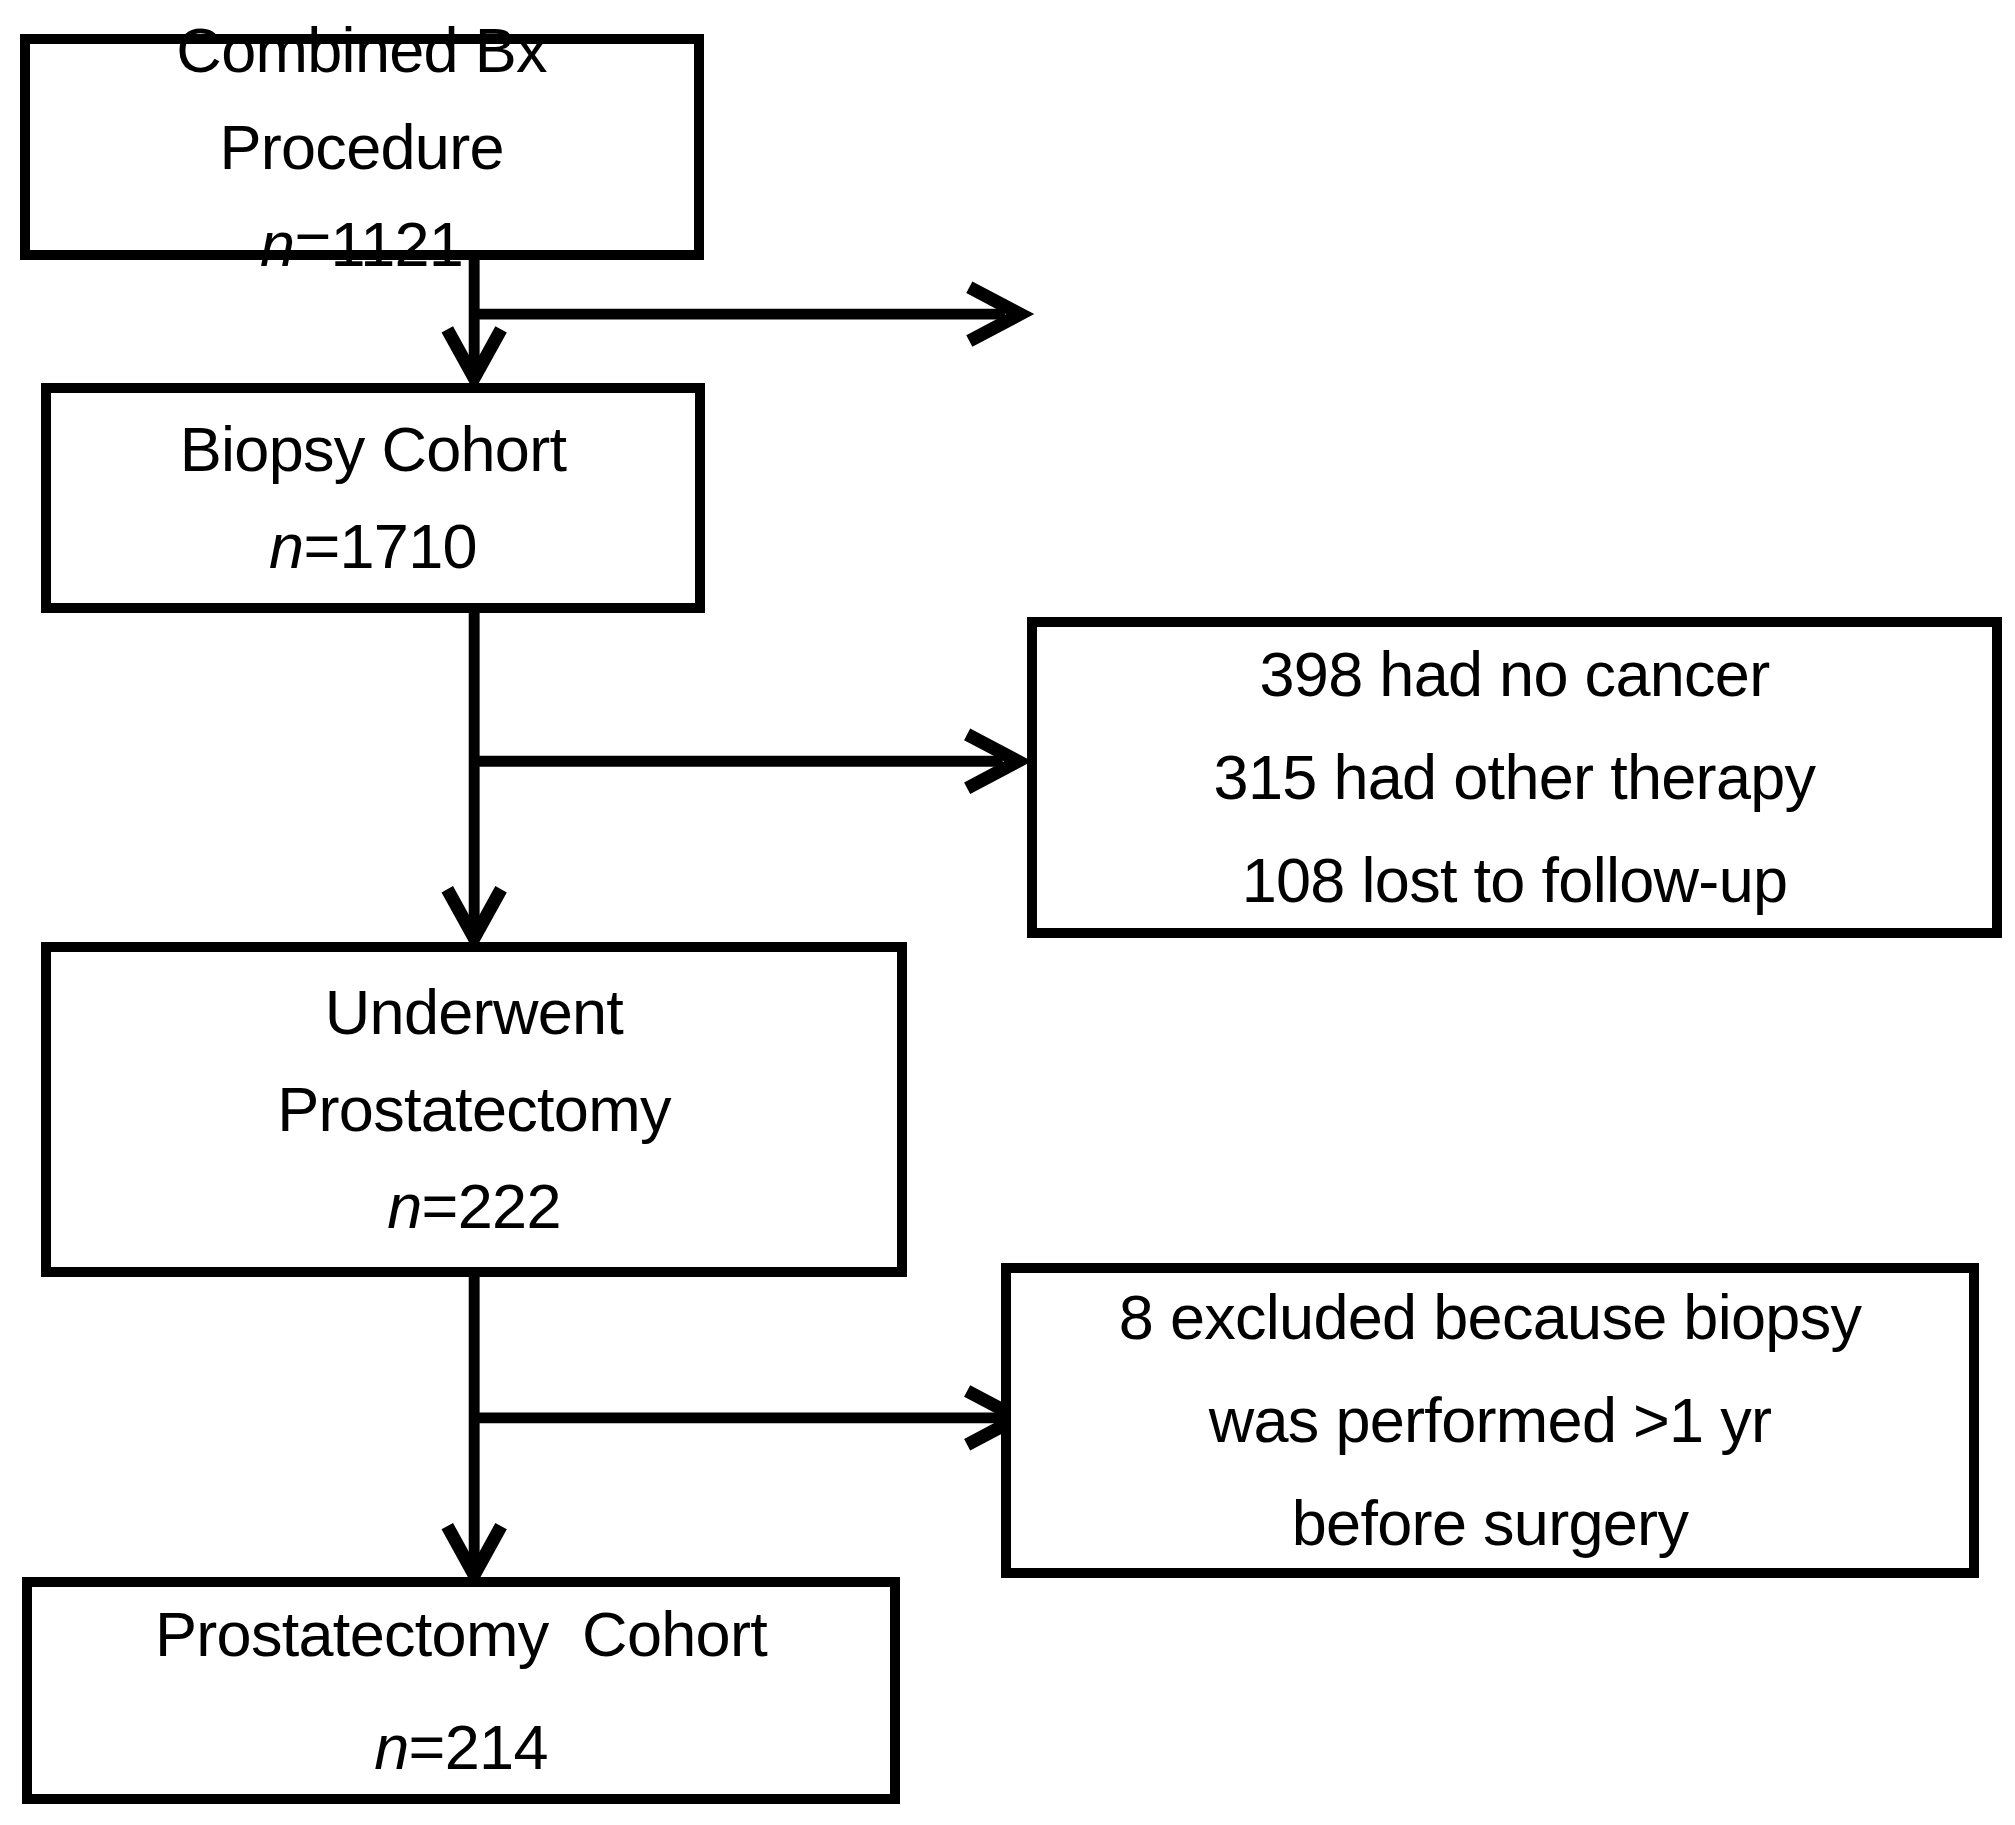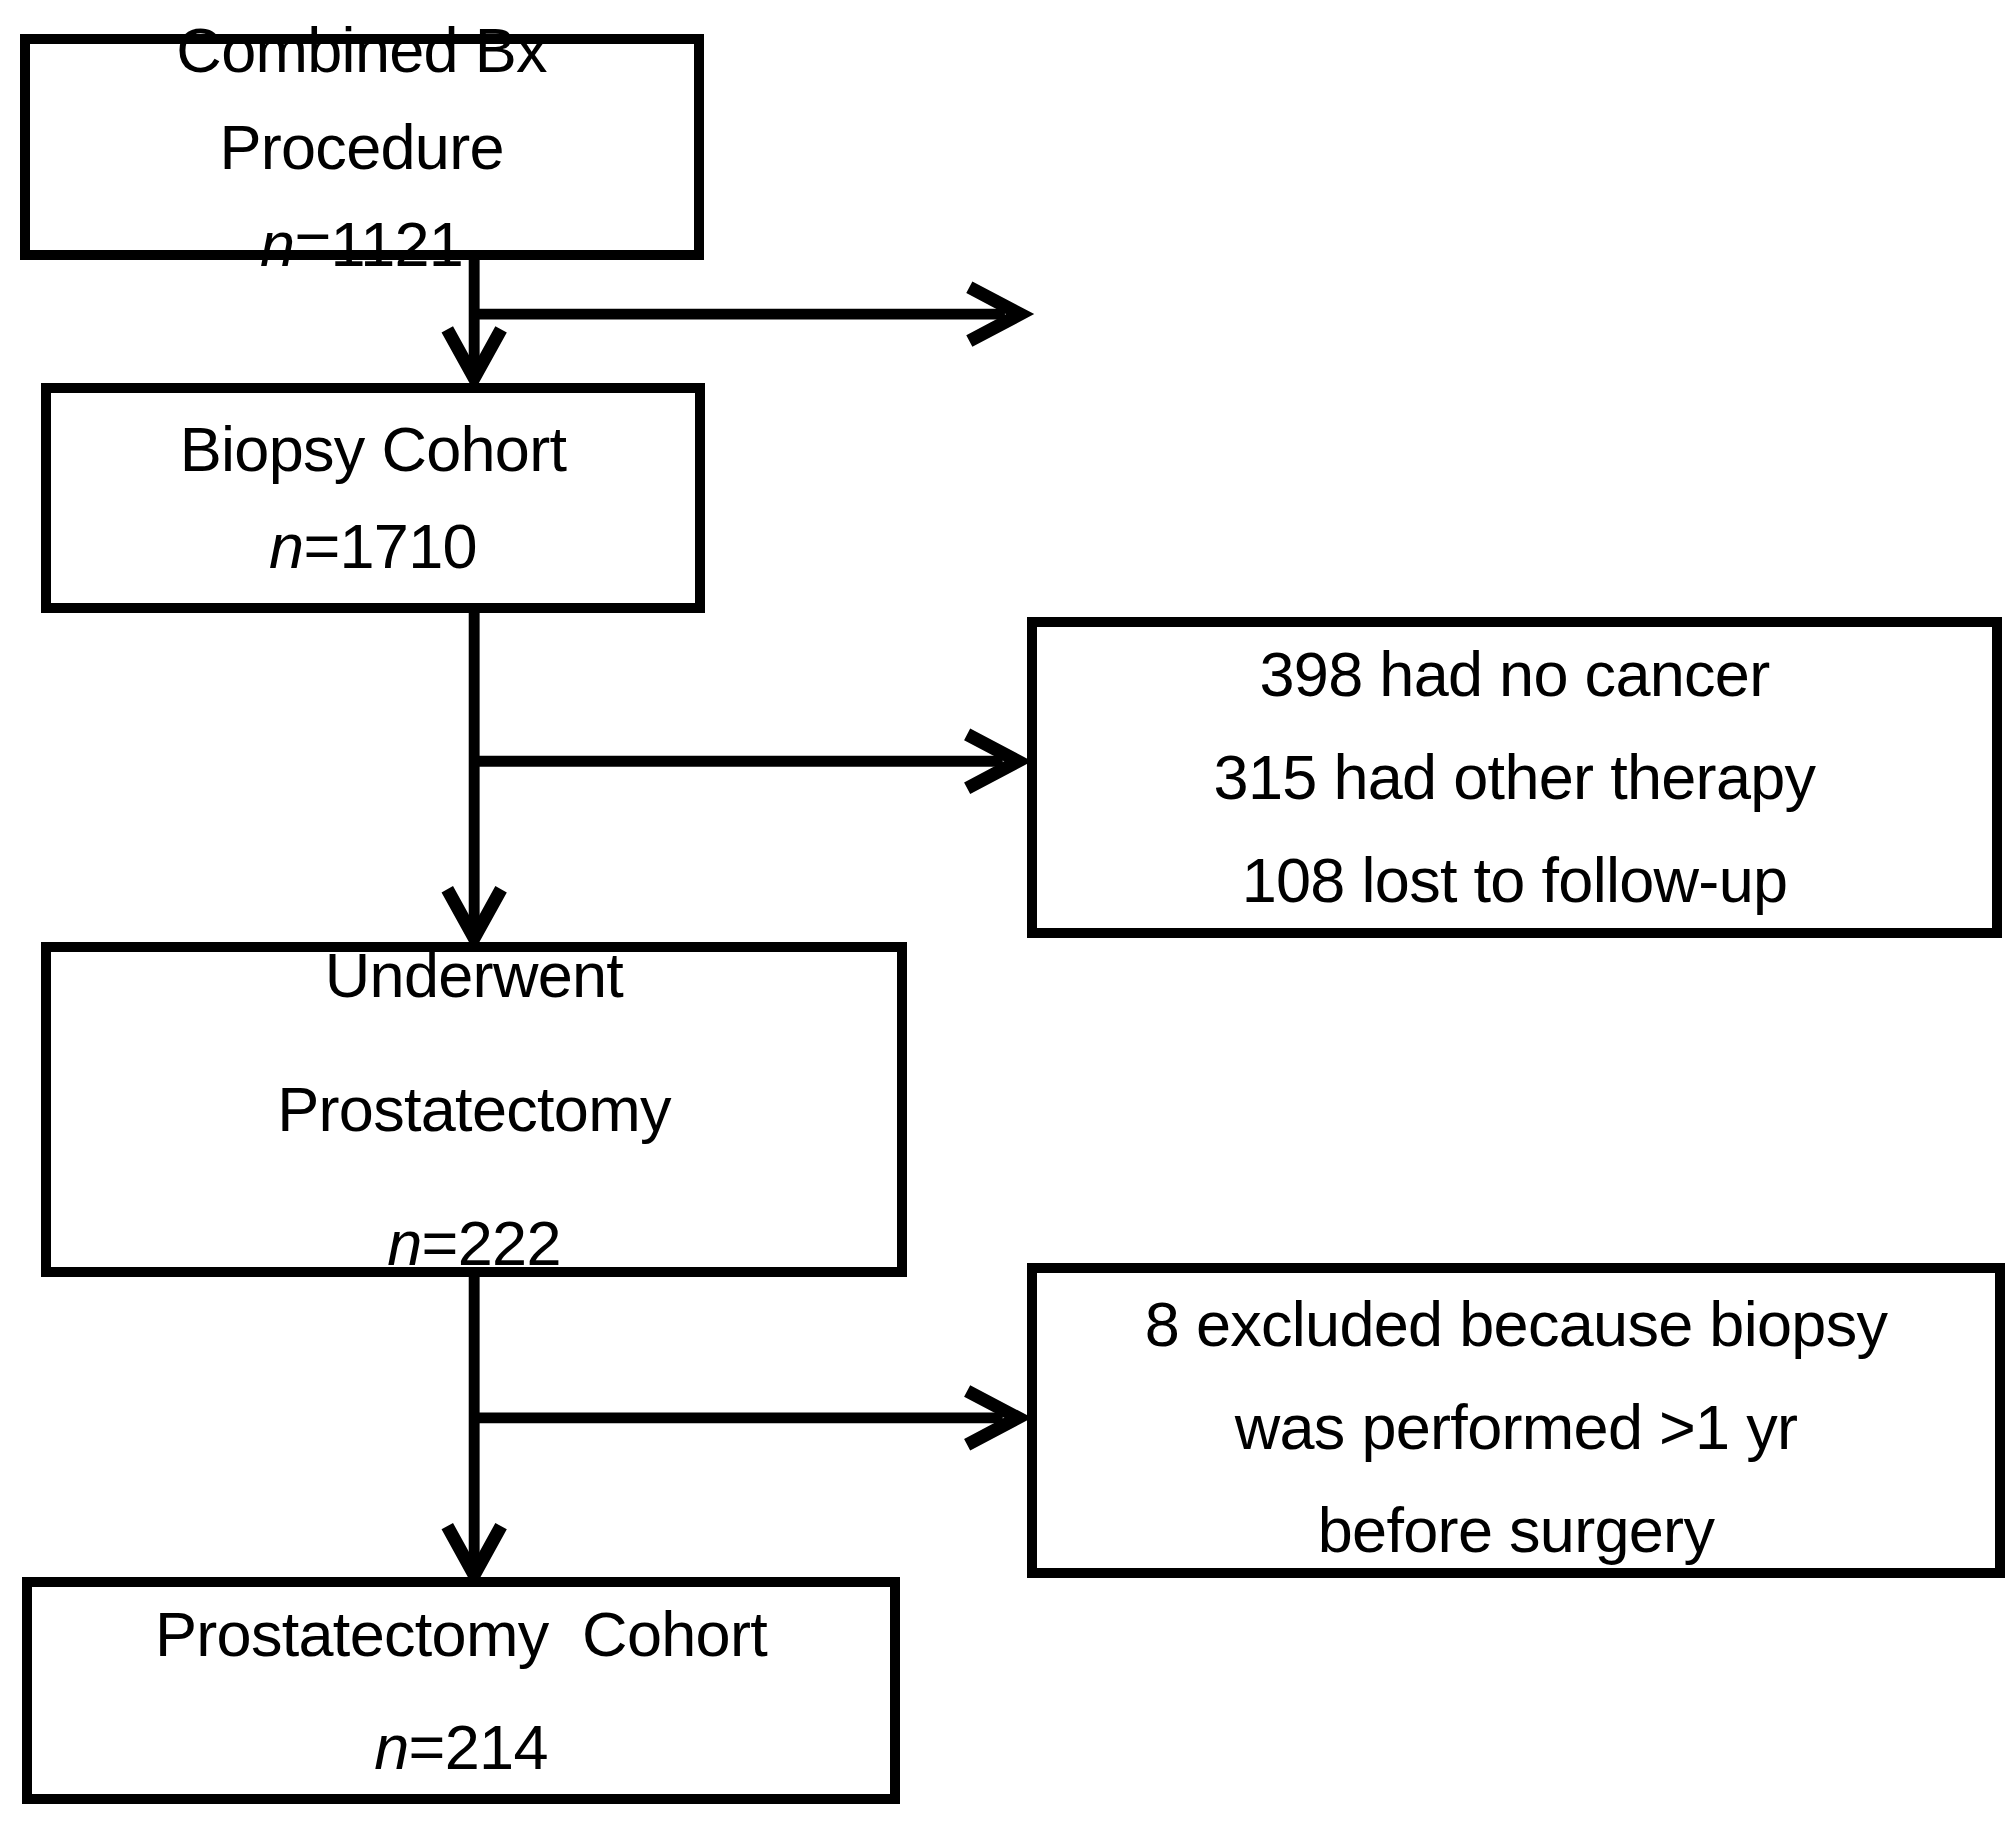--- a/index.html
+++ b/index.html
@@ -90,38 +90,38 @@
   <div class="box main-box" style="left:19.6px; top:34px; width:684px; height:226px;">
     <div class="bline">Combined Bx Procedure</div>
     <div class="bline"><i class="n-symbol">n</i><span>=1121</span></div>
   </div>
 
   <div class="box main-box" style="left:41px; top:383px; width:664px; height:230px;">
     <div class="bline">Biopsy Cohort</div>
     <div class="bline"><i class="n-symbol">n</i><span>=1710</span></div>
   </div>
 
-  <div class="box main-box" style="left:41px; top:942px; width:866px; height:335px;gap:37px;">
+  <div class="box main-box" style="left:41px; top:942px; width:866px; height:335px;">
     <div class="bline">Underwent</div>
     <div class="bline">Prostatectomy</div>
     <div class="bline"><i class="n-symbol">n</i><span>=222</span></div>
   </div>
 
   <div class="box main-box" style="left:22px; top:1577px; width:878px; height:227px;gap:16px;">
     <div class="bline">Prostatectomy  Cohort</div>
     <div class="bline"><i class="n-symbol">n</i><span>=214</span></div>
   </div>
 
 
   <div class="box excl-box" style="left:1027px; top:617px; width:975px; height:321px;">
     <div class="bline">398 had no cancer</div>
     <div class="bline">315 had other therapy</div>
     <div class="bline">108 lost to follow-up</div>
   </div>
 
-  <div class="box excl-box" style="left:1027px; top:1263px; width:978px; height:315px;justify-content:space-between;">
+  <div class="box excl-box" style="left:1001px; top:1263px; width:978px; height:315px;">
     <div class="bline">8 excluded because biopsy</div>
     <div class="bline">was performed &gt;1 yr</div>
     <div class="bline">before surgery</div>
   </div>
 
 </div>
 
 
 </body></html>

